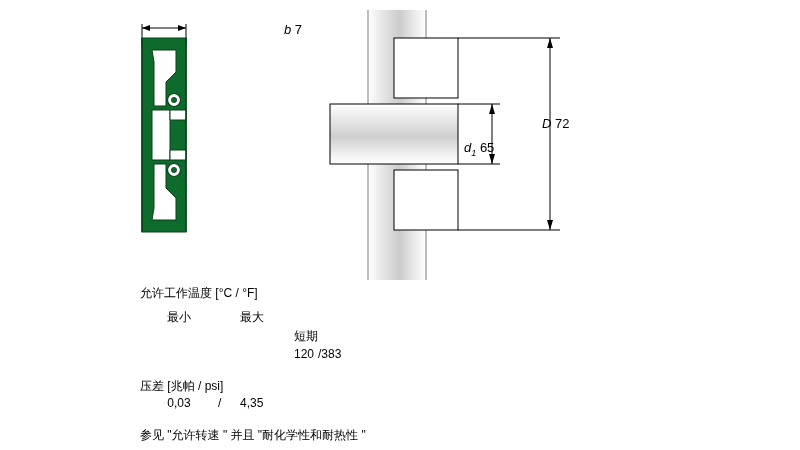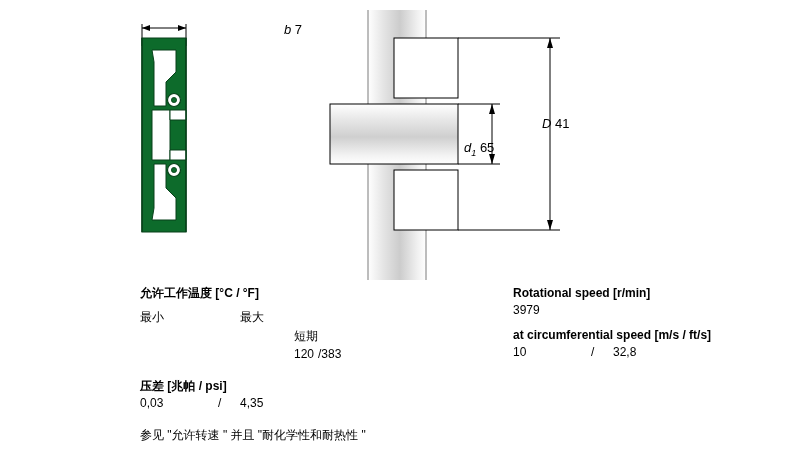--- a/index.html
+++ b/index.html
@@ -71,32 +71,32 @@
     line-height: 1.45;
   }
   .text-col-right {
     position: absolute;
     left: 513px;
     top: 285px;
     width: 270px;
     font-size: 12px;
     line-height: 1.45;
   }
-  .bold { font-weight: bold; }
+  .bold { font-weight: normal; }
   .spacer-sm { height: 7px; }
   .spacer-md { height: 13px; }
 
   .tbl { border-collapse: collapse; }
   .tbl td {
     padding: 0 0 1px 0;
     font-size: 12px;
     vertical-align: top;
     white-space: pre;
   }
-  .c-min { width: 78px; }
+  .c-min { width: 78px; text-align: center; }
   .c-sl  { width: 22px; }
   .c-max { width: 54px; font-family: Liberation Serif, serif; }
   .c-sl2 { width: 22px; }
 
   .footnote {
     margin-top: 14px;
     font-size: 12px;
   }
 </style>
 </head>
@@ -184,21 +184,21 @@
         <line x1="138" y1="94" x2="180" y2="94"></line>
         <line x1="138" y1="154" x2="180" y2="154"></line>
         <line x1="172" y1="94" x2="172" y2="154"></line>
         <polygon points="172,94 169,104 175,104" fill="#000" stroke="none"></polygon>
         <polygon points="172,154 169,144 175,144" fill="#000" stroke="none"></polygon>
       </g>
     </svg>
 
     <div class="dim-label" style="left:222px; top:106px;">
       <span>D</span>
-      <span class="val">41</span>
+      <span class="val">72</span>
     </div>
     <div class="dim-label" style="left:144px; top:130px;">
       <span>d</span><sub>1</sub>
       <span class="val">65</span>
     </div>
   </div>
 
   <div class="text-col-left">
     <div class="bold">允许工作温度 [°C / °F]</div>
     <div class="spacer-sm"></div>
@@ -238,29 +238,14 @@
         <td class="c-min">0,03</td>
         <td class="c-sl">/</td>
         <td>4,35</td>
       </tr>
     </tbody>
       </table>
 
     <div class="footnote">参见 "允许转速 " 并且 "耐化学性和耐热性 "</div>
   </div>
 
-  <div class="text-col-right">
-    <div class="bold">Rotational speed [r/min]</div>
-    <div>3979</div>
-    <div class="spacer-sm"></div>
-    <div class="bold">at circumferential speed [m/s / ft/s]</div>
-    <table class="tbl">
-      <tbody>
-          <tr>
-        <td class="c-min">10</td>
-        <td class="c-sl">/</td>
-        <td>32,8</td>
-      </tr>
-    </tbody>
-      </table>
-  </div>
 
 </div>
 
 </body></html>

